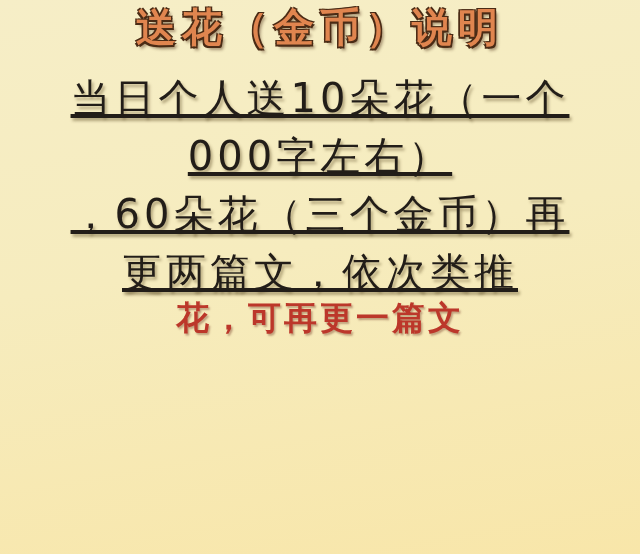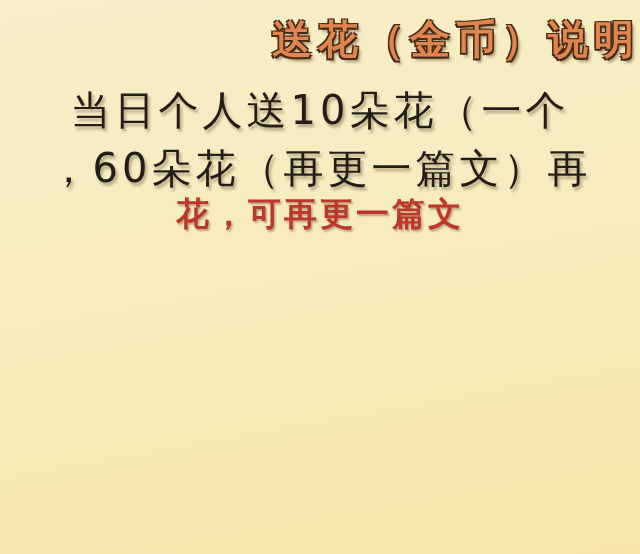--- a/index.html
+++ b/index.html
@@ -8,22 +8,21 @@
     font-family: "DejaVu Sans", sans-serif;
   }
   .poster {
     position: relative;
     width: 640px;
     height: 554px;
     overflow: hidden;
     background: linear-gradient(170deg, #f6eec7 0%, #f6ecbe 45%, #f8e6a9 100%);
   }
   .title {
-    margin-top: 12px;
-    text-align: right;
+    text-align: center;
     font-size: 40px;
     font-weight: bold;
     letter-spacing: 6px;
     color: #e0854f;
     text-shadow:
       -1.5px -1.5px 0 #4a2b15,
        1.5px -1.5px 0 #4a2b15,
       -1.5px  1.5px 0 #4a2b15,
        1.5px  1.5px 0 #4a2b15,
        3px 4px 3px rgba(74, 43, 21, 0.45);
@@ -33,20 +32,21 @@
     text-align: center;
     color: #221d18;
     font-size: 40px;
     line-height: 58px;
     font-weight: 500;
     letter-spacing: 4px;
     text-shadow: 2px 3px 3px rgba(95, 78, 40, 0.45);
   }
   .body-text .line {
     white-space: nowrap;
+    text-decoration: underline;
   }
   .highlight-text {
     margin-top: -6px;
     text-align: center;
     color: #bc372a;
     font-size: 33px;
     line-height: 45px;
     font-weight: 600;
     letter-spacing: 3px;
     text-shadow: 1.5px 2px 2px rgba(90, 20, 10, 0.35);
@@ -56,19 +56,21 @@
   }
 </style>
 </head>
 <body>
 
 <div class="poster">
   <div class="title">送花（金币）说明</div>
 
   <div class="body-text">
     <div class="line">当日个人送10朵花（一个</div>
-    <div class="line">，60朵花（再更一篇文）再</div>
+    <div class="line">000字左右）</div>
+    <div class="line">，60朵花（三个金币）再</div>
+    <div class="line">更两篇文，依次类推</div>
   </div>
 
   <div class="highlight-text">
     <div class="line">花，可再更一篇文</div>
   </div>
 </div>
 
 </body></html>

